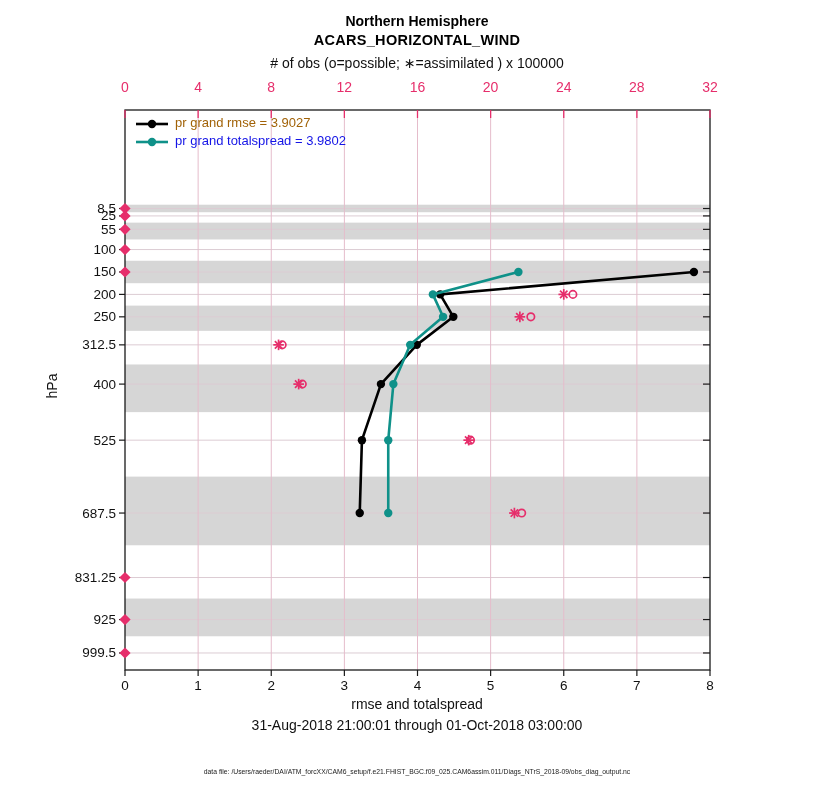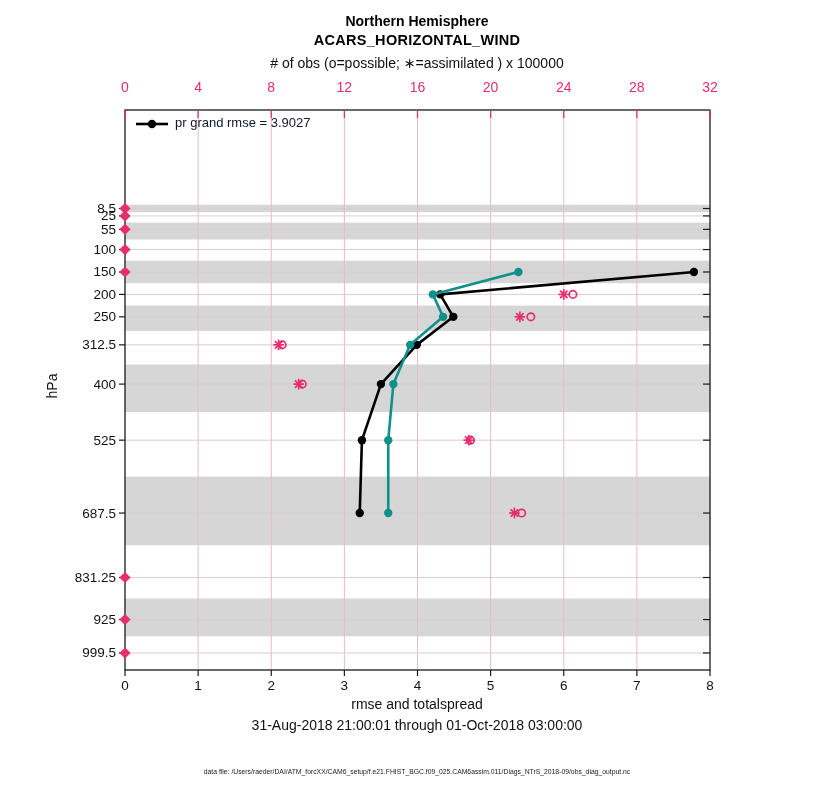--- a/index.html
+++ b/index.html
@@ -205,21 +205,28 @@
   <div id="title1" class="ctr">Northern Hemisphere</div>
   <div id="title2" class="ctr">ACARS_HORIZONTAL_WIND</div>
   <div id="obslabel" class="ctr"># of obs (o=possible; ∗=assimilated ) x 100000</div>
 
   <div id="legend">
     <div class="lrow">
       <span class="lswatch"><svg width="34" height="12" xmlns="http://www.w3.org/2000/svg">
       <line x1="1" y1="6" x2="33" y2="6" stroke="#000000" stroke-width="2.6"></line>
       <circle cx="17" cy="6" r="4.2" fill="#000000"></circle>
           </svg></span>
-      <span class="ltext" style="color: #0f172a; text-align: right;">pr grand rmse = 3.9027</span>
+      <span class="ltext" style="color: #a16207; text-align: right;">pr grand rmse = 3.9027</span>
+    </div>
+    <div class="lrow">
+      <span class="lswatch"><svg width="34" height="12" xmlns="http://www.w3.org/2000/svg">
+      <line x1="1" y1="6" x2="33" y2="6" stroke="#0f9189" stroke-width="2.6"></line>
+      <circle cx="17" cy="6" r="4.2" fill="#0f9189"></circle>
+          </svg></span>
+      <span class="ltext" style="color: rgb(20, 20, 230);">pr grand totalspread = 3.9802</span>
     </div>
   </div>
 
   <div id="ylabel">hPa</div>
   <div id="xlabel" class="ctr">rmse and totalspread</div>
   <div id="subtitle" class="ctr">31-Aug-2018 21:00:01 through 01-Oct-2018 03:00:00</div>
   <div id="footer" class="ctr">data file: /Users/raeder/DAI/ATM_forcXX/CAM6_setup/f.e21.FHIST_BGC.f09_025.CAM6assim.011/Diags_NTrS_2018-09/obs_diag_output.nc</div>
 </div>
 
 </body></html>

